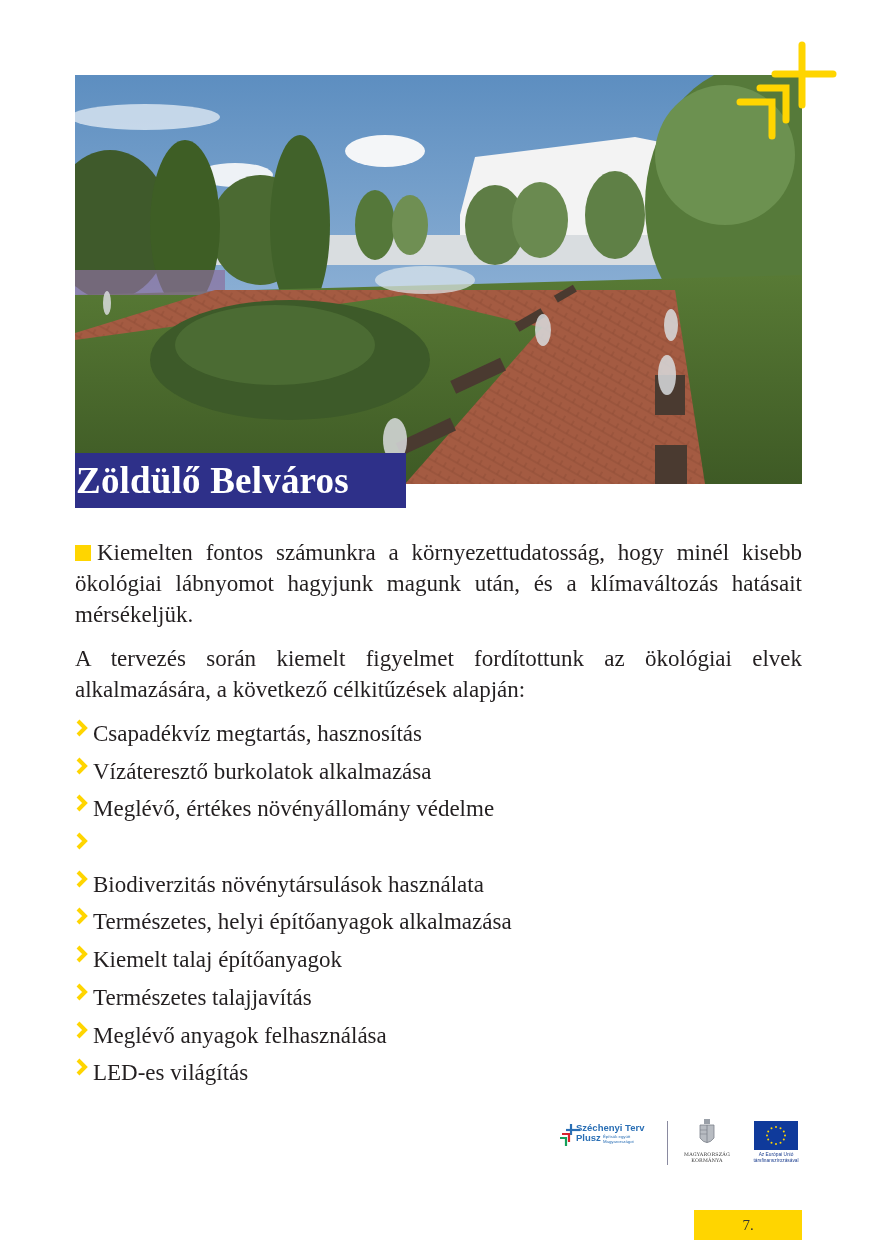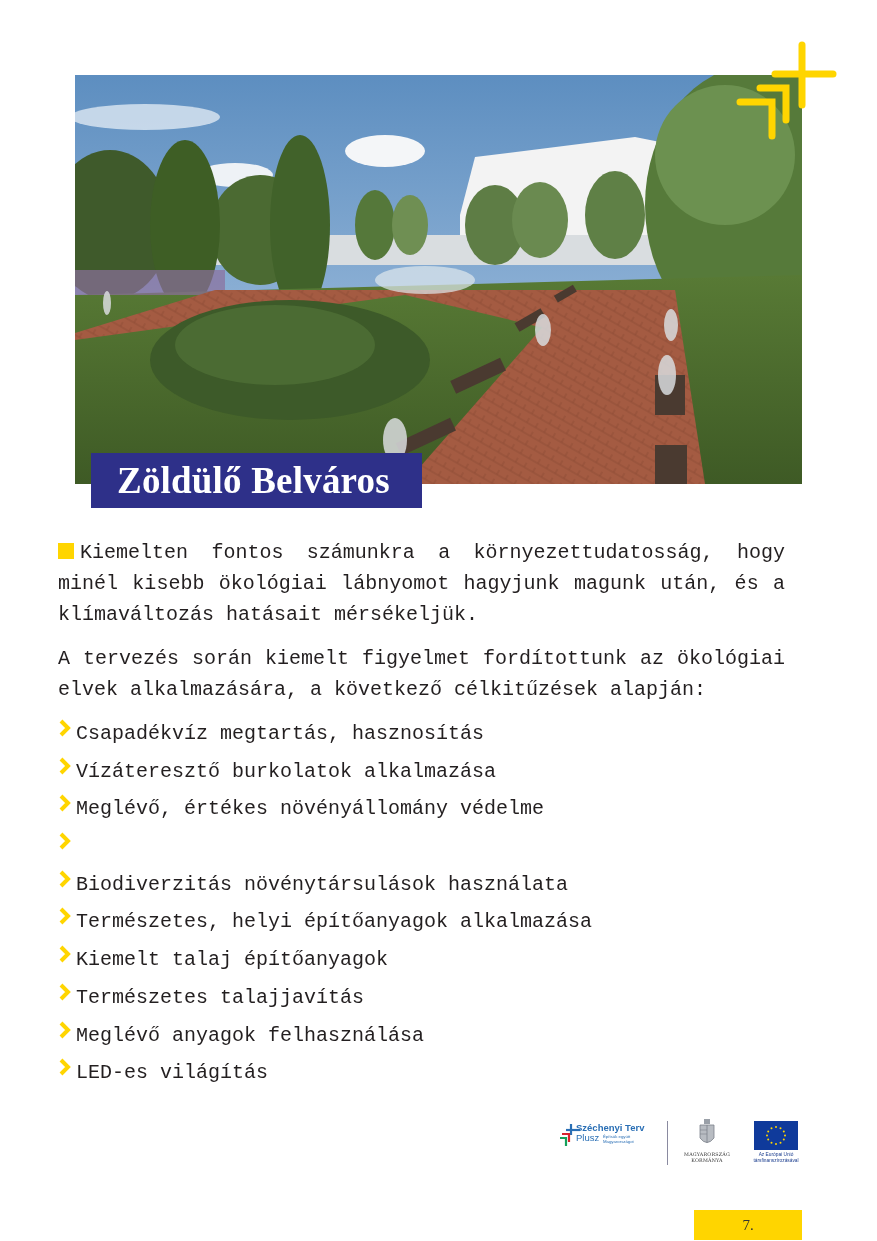--- a/index.html
+++ b/index.html
@@ -13,48 +13,48 @@
       position: absolute; left: 75px; top: 75px; width: 727px; height: 409px; overflow: hidden;
       background: linear-gradient(180deg, #5f8fc0 0%, #7fa8d2 22%, #a9c4de 36%, #bcd0e2 40%);
     }
     .hero svg { position: absolute; left: 0; top: 0; width: 727px; height: 409px; }
 
     
     .corner-deco { position: absolute; left: 735px; top: 40px; width: 105px; height: 100px; }
 
     
     .title-box {
-      position: absolute; left: 91px; top: 453px; width: 331px; height: 55px;
+      position: absolute; left: 75px; top: 453px; width: 331px; height: 55px;
       background: #2e3089; display: flex; align-items: center;
-      box-sizing: border-box; padding-left: 26px;
+      box-sizing: border-box; padding-left: 1px;
     }
     .title-box h1 {
       margin: 0; color: #ffffff; font-family: "Liberation Serif", "DejaVu Serif", serif;
       font-weight: bold; font-size: 37px; letter-spacing: 0.2px; line-height: 1;
     }
 
     
     .body {
-      position: absolute; left: 58px; top: 537px; width: 727px;
-      font-family: Liberation Mono, monospace; font-size: 20px; line-height: 31px;
+      position: absolute; left: 75px; top: 537px; width: 727px;
+      font-family: Liberation Serif, serif; font-size: 23px; line-height: 31px;
       text-align: justify; color: #231f20;
     }
     .body p { margin: 0 0 13px 0; }
     .sq { display: inline-block; width: 16px; height: 16px; background: #ffd500; margin-right: 6px; vertical-align: -1px; }
 
     .goals { list-style: none; margin: 12px 0 0 0; padding: 0; }
     .goals li { display: flex; align-items: flex-start; height: 37.7px; }
     .chev { width: 14px; height: 20px; margin-right: 4px; flex: none; }
 
     
     .logos { position: absolute; left: 555px; top: 1118px; width: 250px; height: 52px; }
     .szt { position: absolute; left: 3px; top: 4px; }
     .szt-text { position: absolute; left: 21px; top: 5px; font-family: "Liberation Sans", "DejaVu Sans", sans-serif; color: #2a6fb5; }
     .szt-t1 { font-size: 9.5px; font-weight: bold; line-height: 10px; white-space: nowrap; }
-    .szt-t2 { font-size: 9.5px; font-weight: normal; line-height: 10px; }
+    .szt-t2 { font-size: 9.5px; font-weight: bold; line-height: 10px; }
     .szt-t3 { font-size: 4.3px; line-height: 5px; color: #2a6fb5; position: absolute; left: 27px; top: 11px; width: 40px; }
     .vline { position: absolute; left: 112px; top: 3px; width: 1px; height: 44px; background: #8a8aa0; }
     .hu { position: absolute; left: 127px; top: 0; width: 50px; text-align: center; }
     .hu-text { font-size: 4.8px; line-height: 6px; color: #333; letter-spacing: 0.2px; }
     .eu { position: absolute; left: 190px; top: 0; width: 62px; text-align: center; }
     .eu-flag { width: 44px; height: 29px; background: #0f3a9b; margin: 3px auto 2px auto; position: relative; }
     .eu-text { font-family: "Liberation Sans", "DejaVu Sans", sans-serif; font-size: 4.8px; line-height: 6px; color: #1b3d8e; }
 
     
     .pagenum {

